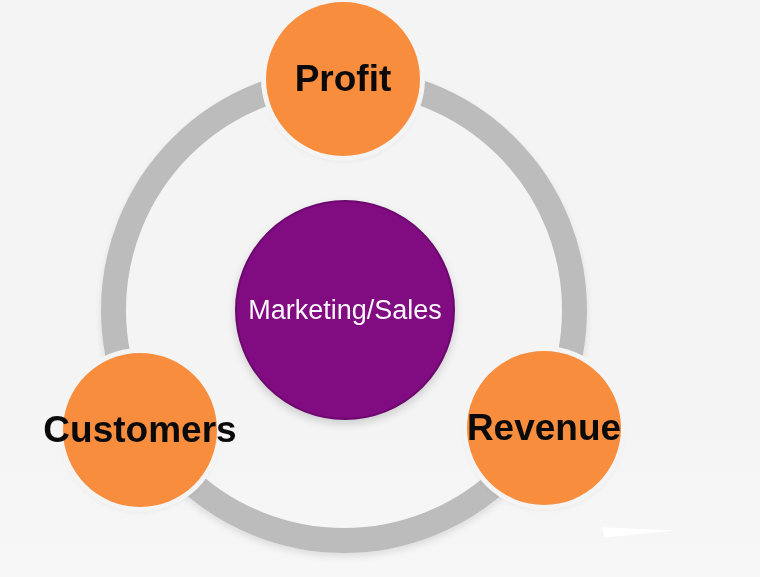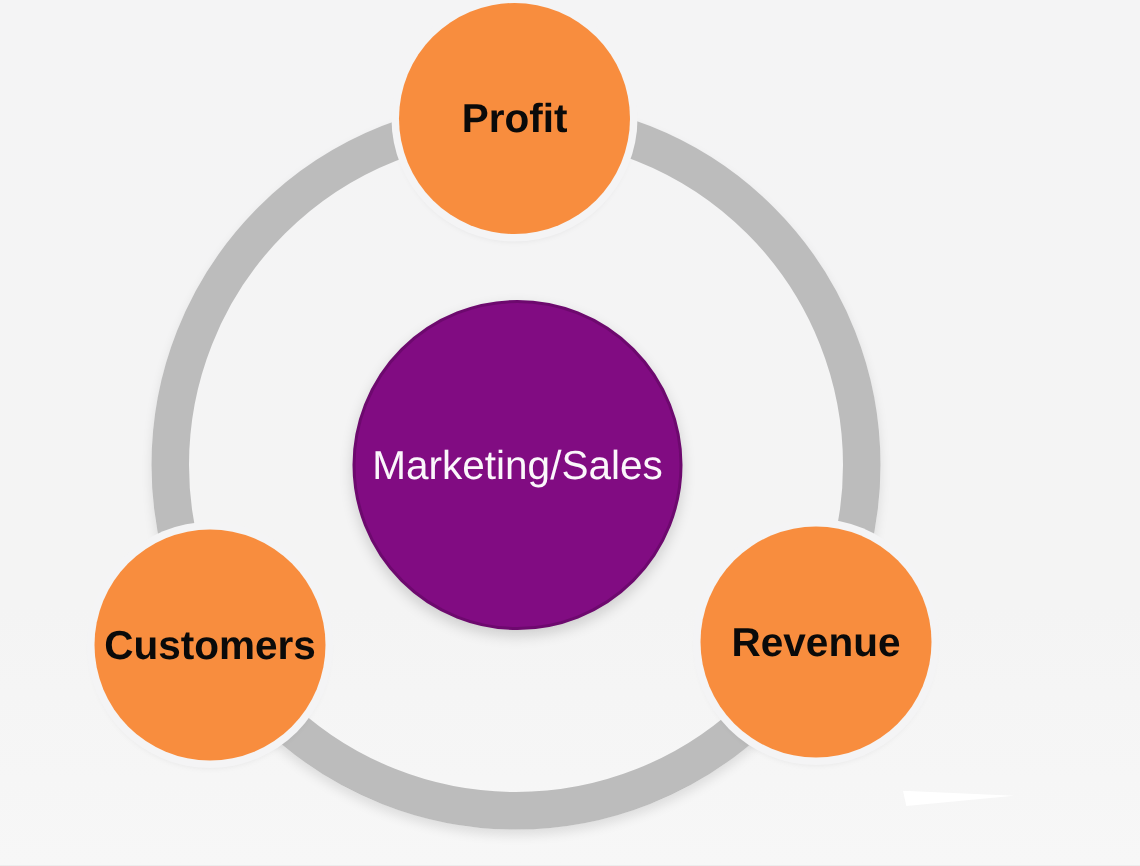--- a/index.html
+++ b/index.html
@@ -55,21 +55,21 @@
     width: 154px;
     height: 154px;
     background: #f88d3e;
     border-radius: 50%;
     display: flex;
     align-items: center;
     justify-content: center;
     text-align: center;
     color: #0a0a0a;
     font-weight: bold;
-    font-size: 27px;
+    font-size: 37px;
     
     box-shadow: 0 0 0 5px #f4f4f5, 0 3px 6px rgba(0,0,0,0.15);
   }
   .node-profit    { left: 266px; top: 2px;   }
   .node-customers { left: 63px;  top: 353px; }
   .node-revenue   { left: 467px; top: 351px; }
   
   .swoosh {
     position: absolute;
     left: 602px;

